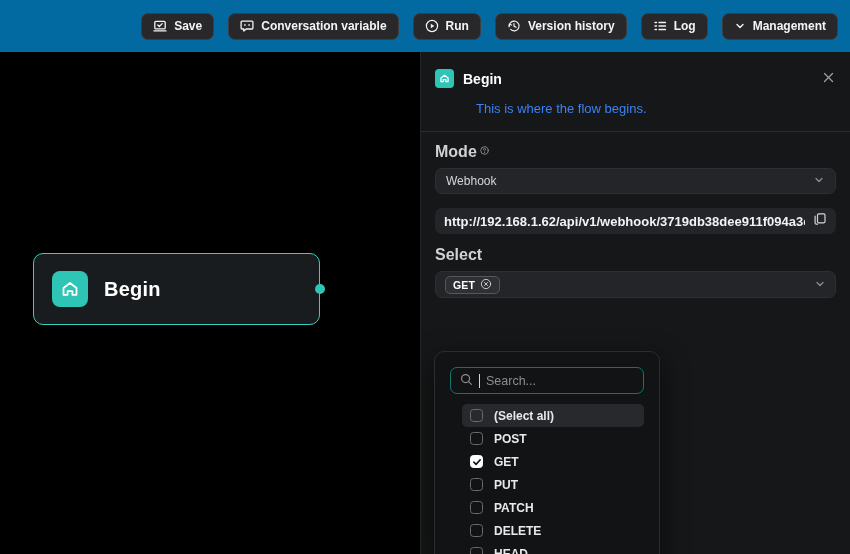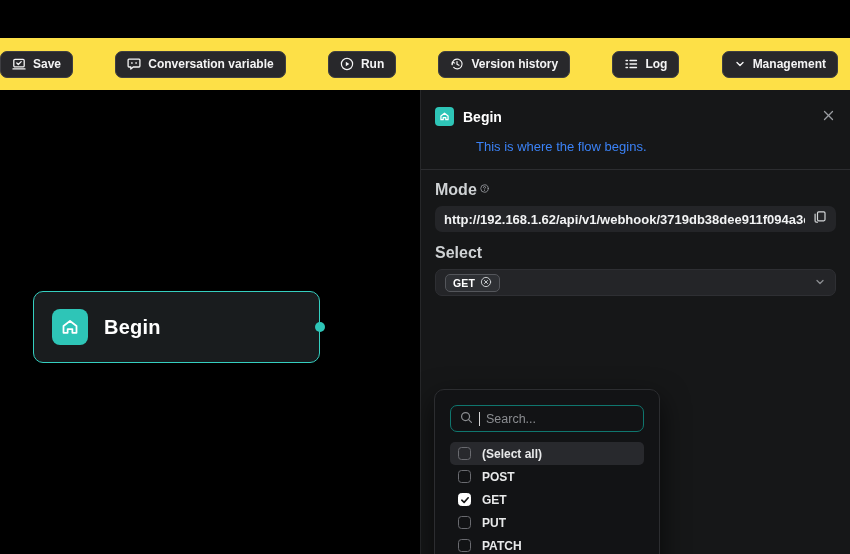--- a/index.html
+++ b/index.html
@@ -1,22 +1,22 @@
 <!DOCTYPE html>
 <html><head>
 <meta charset="utf-8">
 <style>
   * { margin:0; padding:0; box-sizing:border-box; }
   html,body { width:850px; height:554px; overflow:hidden; background:#000; }
   body { font-family:"Liberation Sans", sans-serif; -webkit-font-smoothing:antialiased; }
 
   
   .toolbar {
-    height:52px; background:#fde047; display:flex; align-items:center;
-    justify-content:space-between; gap:14px; padding-right:12px;margin-top:38px;
+    height:52px; background:#0369a1; display:flex; align-items:center;
+    justify-content:flex-end; gap:14px; padding-right:12px;
   }
   .tb-btn {
     height:27px; display:flex; align-items:center; gap:7px; padding:0 11px;
     background:#28282b; border:1px solid #3e3e42; border-radius:7px;
     color:#f4f4f5; font-size:12px; font-weight:700; cursor:pointer; white-space:nowrap;
   }
   .tb-btn svg { display:block; }
 
   
   .main { display:flex; height:502px; }
@@ -90,21 +90,21 @@
   }
   .search-box {
     height:27px; border:1px solid #0f766e; border-radius:7px; display:flex;
     align-items:center; gap:6px; padding:0 9px; margin-bottom:10px;
   }
   .caret { width:1px; height:14px; background:#d6d6d6; }
   .search-ph { color:#8b8d91; font-size:12.5px; }
 
   .opt-row {
     height:23px; display:flex; align-items:center; gap:11px; padding:0 8px;
-    border-radius:5px; cursor:pointer;
+    border-radius:5px; cursor:pointer;margin-left:12px;
   }
   .opt-row.highlighted { background:#28292d; }
   .opt-label { color:#e8e9ea; font-size:12px; font-weight:700; }
   .checkbox {
     width:13px; height:13px; border:1px solid #6a6b70; border-radius:3.5px;
     background:transparent; flex:none; display:flex; align-items:center; justify-content:center;
   }
   .checkbox svg { display:none; }
   .checkbox.checked { background:#fff; border-color:#fff; }
   .checkbox.checked svg { display:block; }
@@ -225,20 +225,28 @@
         <span>Mode</span>
         <span class="help">
           <svg width="9" height="9" viewBox="0 0 12 12" fill="none" stroke="#9a9da1" stroke-width="1.1">
             <circle cx="6" cy="6" r="5"></circle>
             <path d="M4.6 4.6 a1.4 1.4 0 1 1 1.9 1.3 c-.4.15-.5.4-.5.8"></path>
             <line x1="6" y1="8.6" x2="6" y2="8.7"></line>
           </svg>
         </span>
       </div>
 
+      <div class="select">
+        <span class="select-value">Webhook</span>
+        <span>
+          <svg width="12" height="12" viewBox="0 0 12 12" fill="none" stroke="#8b8d91" stroke-width="1.3">
+            <polyline points="3,4.5 6,7.5 9,4.5"></polyline>
+          </svg>
+        </span>
+      </div>
 
       <div class="url-bar">
         <span class="url-text">http://192.168.1.62/api/v1/webhook/3719db38dee911f094a3e6a96b...</span>
         <span>
           <svg width="14" height="14" viewBox="0 0 14 14" fill="none" stroke="#d3d6d8" stroke-width="1.2">
             <rect x="4.5" y="1.8" width="7.5" height="9" rx="1.2"></rect>
             <path d="M4.5 12.2 H3.3 a1.2 1.2 0 0 1 -1.2 -1.2 V4.2"></path>
           </svg>
         </span>
       </div>

